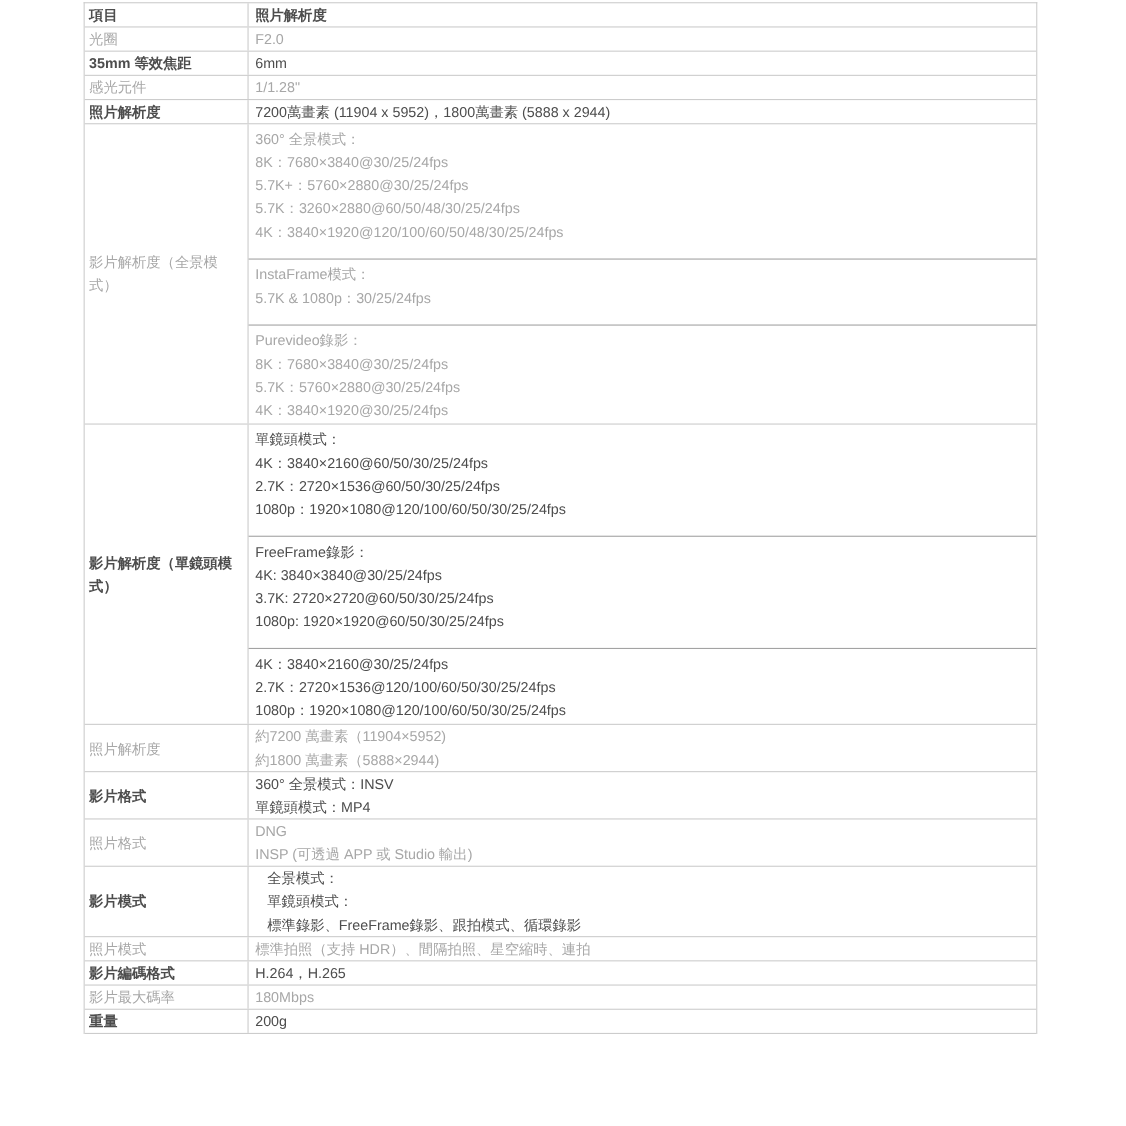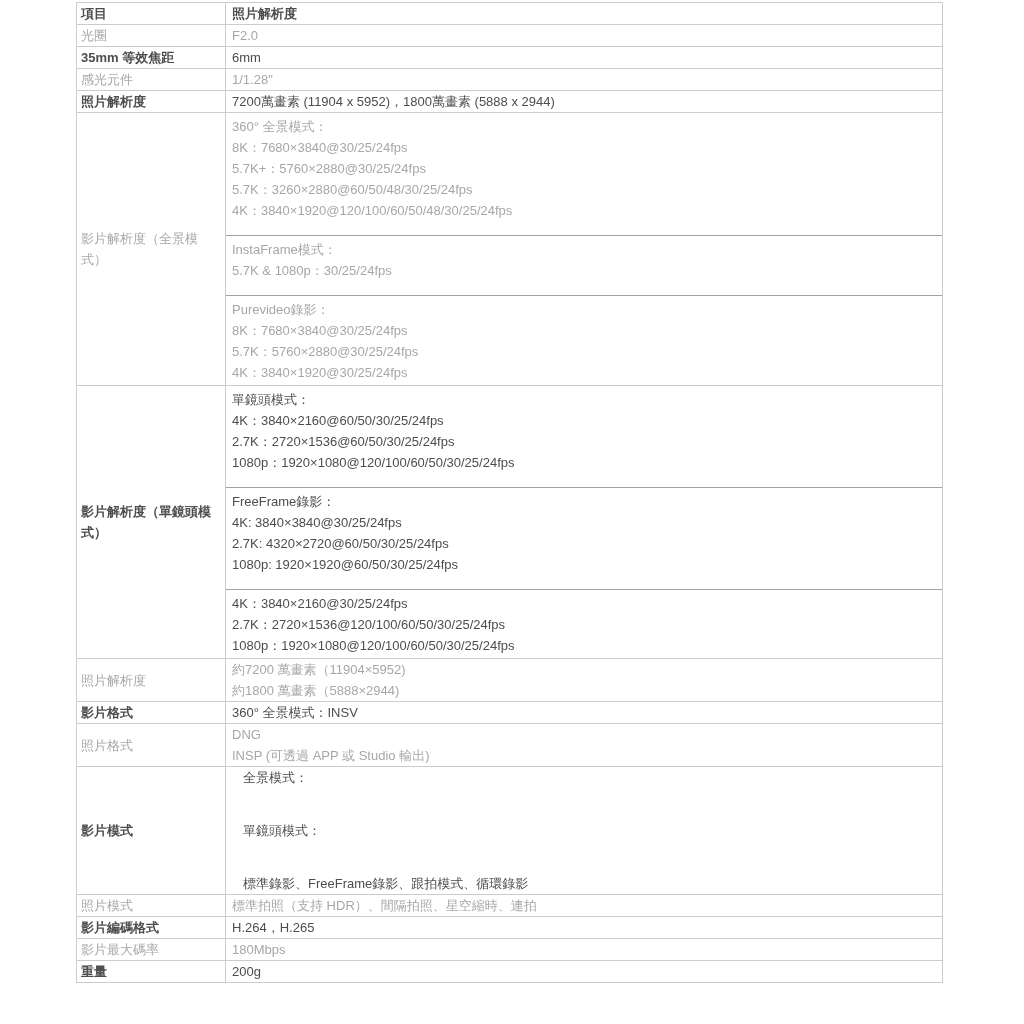--- a/index.html
+++ b/index.html
@@ -25,21 +25,21 @@
     border-right:1px solid var(--border);
     padding:0 3px 0 4px;
     display:flex; align-items:center;
     box-sizing:border-box;
   }
   .value-cell{
     flex:1; padding:0 6px;
     display:flex; flex-direction:column; justify-content:center;
     min-height:21px;
   }
-  .value-cell.indent{ padding-left:17px;gap:32px; }
+  .value-cell.indent{ padding-left:17px; }
   .header .label-cell, .header .value-cell{ font-weight:bold; color:var(--dark); }
   
   .rows .row:nth-child(odd){ color:var(--light); }
   .rows .row:nth-child(even){ color:var(--dark); }
   .rows .row:nth-child(even) .label-cell{ font-weight:bold; }
   
   .value-cell.sections{ padding:0; justify-content:flex-start; }
   .section{
     padding:3px 6px 14px 6px;
     border-bottom:1px solid var(--subborder);
@@ -107,41 +107,42 @@
         <div class="value-cell sections">
           <div class="section">
             <div class="line">單鏡頭模式：</div>
             <div class="line">4K：3840×2160@60/50/30/25/24fps</div>
             <div class="line">2.7K：2720×1536@60/50/30/25/24fps</div>
             <div class="line">1080p：1920×1080@120/100/60/50/30/25/24fps</div>
           </div>
           <div class="section">
             <div class="line">FreeFrame錄影：</div>
             <div class="line">4K: 3840×3840@30/25/24fps</div>
-            <div class="line">2.7K: 4320×2720@60/50/30/25/24fps</div>
+            <div class="line">3.7K: 2720×2720@60/50/30/25/24fps</div>
             <div class="line">1080p: 1920×1920@60/50/30/25/24fps</div>
           </div>
           <div class="section">
             <div class="line">4K：3840×2160@30/25/24fps</div>
             <div class="line">2.7K：2720×1536@120/100/60/50/30/25/24fps</div>
             <div class="line">1080p：1920×1080@120/100/60/50/30/25/24fps</div>
           </div>
         </div>
       </div>
       <div class="row">
         <div class="label-cell">照片解析度</div>
         <div class="value-cell">
           <div class="line">約7200 萬畫素（11904×5952)</div>
           <div class="line">約1800 萬畫素（5888×2944)</div>
         </div>
       </div>
       <div class="row">
         <div class="label-cell">影片格式</div>
         <div class="value-cell">
           <div class="line">360° 全景模式：INSV</div>
+          <div class="line">單鏡頭模式：MP4</div>
         </div>
       </div>
       <div class="row">
         <div class="label-cell">照片格式</div>
         <div class="value-cell">
           <div class="line">DNG</div>
           <div class="line">INSP (可透過 APP 或 Studio 輸出)</div>
         </div>
       </div>
       <div class="row">

